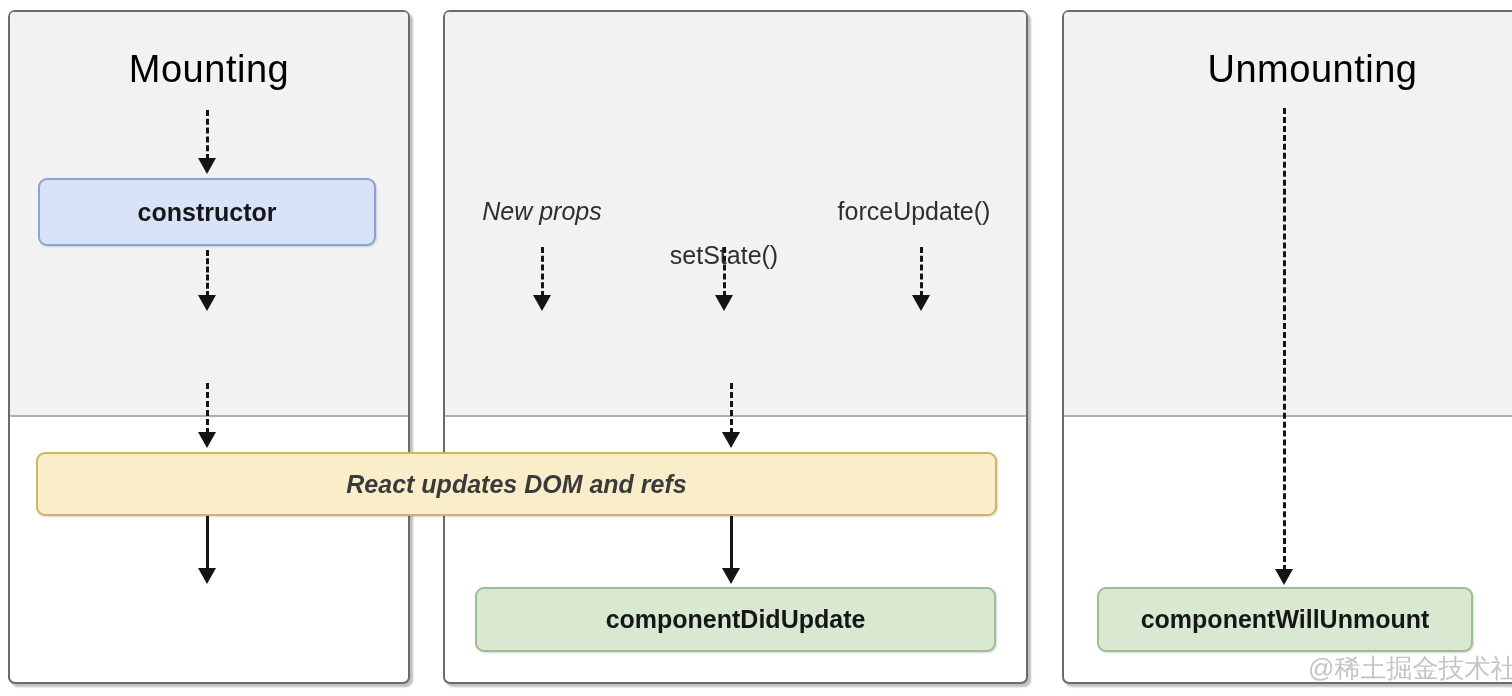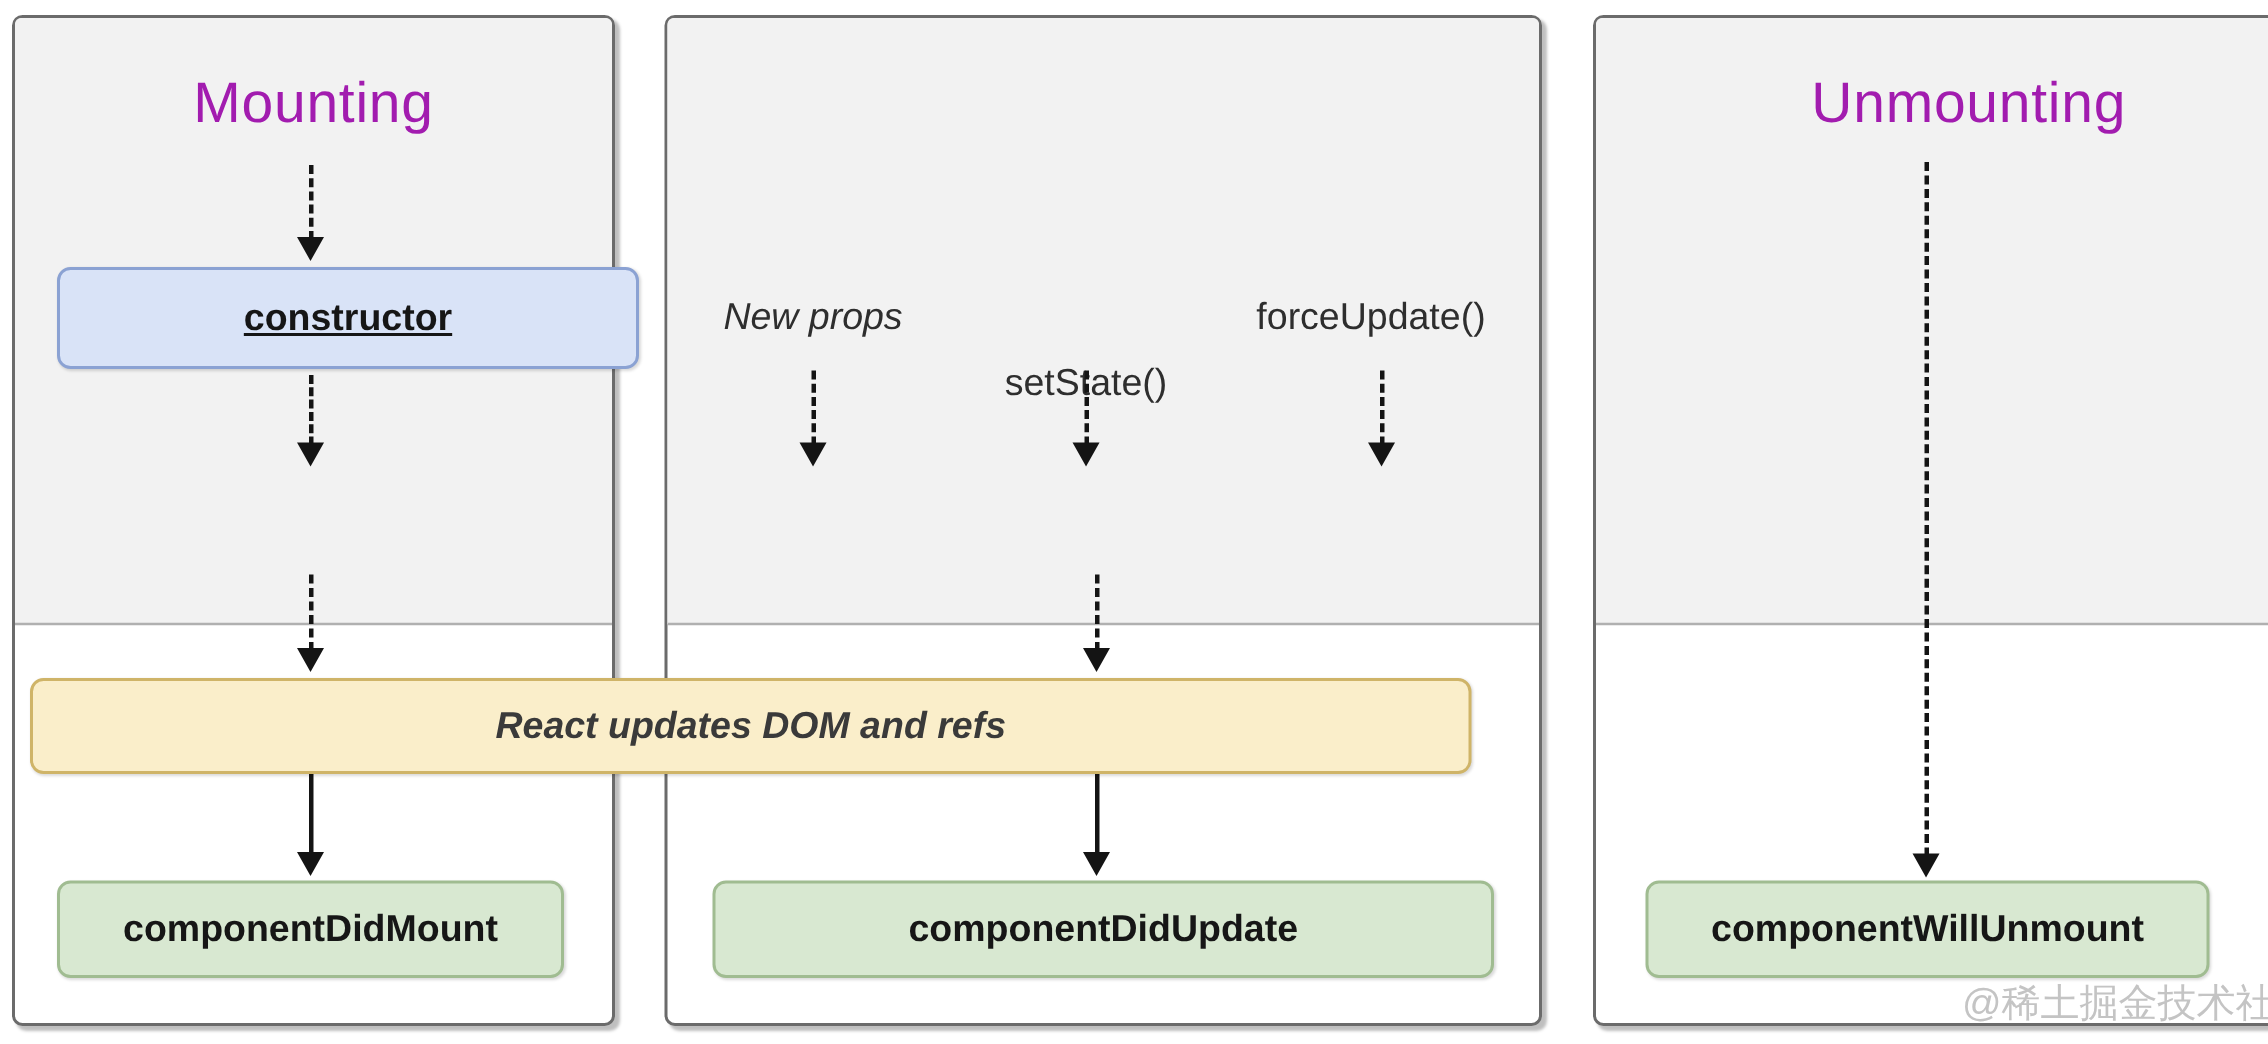--- a/index.html
+++ b/index.html
@@ -16,35 +16,35 @@
   .panel .top {
     position:absolute; top:0; left:0; right:0; height:403px;
     background:#f2f2f2; border-bottom:2px solid #b0b0b0;
     border-radius:4px 4px 0 0;
   }
   #panel-mounting   { left:8px;    width:402px; }
   #panel-updating   { left:443px;  width:585px; }
   #panel-unmounting { left:1062px; width:501px; }
   .panel-title {
     position:absolute; top:36px; left:0; width:100%; text-align:center;
-    font-size:38px; color:#a21caf; letter-spacing:0.5px; z-index:2;
+    font-size:38px; color:#000000; letter-spacing:0.5px; z-index:2;
   }
   
   .node {
     position:absolute; box-sizing:border-box; z-index:3;
     display:flex; align-items:center; justify-content:center;
     border-radius:9px; font-weight:bold; font-size:25px; color:#161616;
     box-shadow:1px 1px 2px rgba(0,0,0,0.15);
   }
   .node.blue   { background:#d9e3f7; border:2px solid #8ba2d3; }
   .node.yellow { background:#faeeca; border:2px solid #cfb468; }
   .node.green  { background:#d8e8d1; border:2px solid #a0bc91; }
-  #node-constructor   { left:38px;   top:178px; width:388px; height:68px;text-decoration:underline; }
+  #node-constructor   { left:38px;   top:178px; width:338px; height:68px; }
   #node-render        { left:36px;   top:315px; width:961px; height:65px; font-size:26px; }
-  #node-react-updates { left:20px;   top:452px; width:961px; height:64px;
+  #node-react-updates { left:36px;   top:452px; width:961px; height:64px;
                         font-style:italic; font-weight:600; color:#3a3a3a; }
   #node-did-mount     { left:38px;   top:587px; width:338px; height:65px; }
   #node-did-update    { left:475px;  top:587px; width:521px; height:65px; }
   #node-will-unmount  { left:1097px; top:587px; width:376px; height:65px; }
   
   .trigger {
     position:absolute; top:197px; transform:translateX(-50%);
     font-size:25px; color:#2e2e2e; white-space:nowrap; z-index:2;
   }
   #trigger-new-props { left:542px; font-style:italic; }
@@ -136,19 +136,18 @@
       <div class="shaft"></div>
       <div class="head"></div>
     </div>
   <div class="arrow" id="arrow-unmount-long">
       <div class="shaft"></div>
       <div class="head"></div>
     </div>
 
   <div class="node blue" id="node-constructor">constructor</div>
   <div class="node yellow" id="node-react-updates">React updates DOM and refs</div>
-  <div class="node green" id="node-did-mount">componentDidMount</div>
   <div class="node green" id="node-did-update">componentDidUpdate</div>
   <div class="node green" id="node-will-unmount">componentWillUnmount</div>
 
   <div class="watermark">@稀土掘金技术社区</div>
 
 </div>
 
 </body></html>

